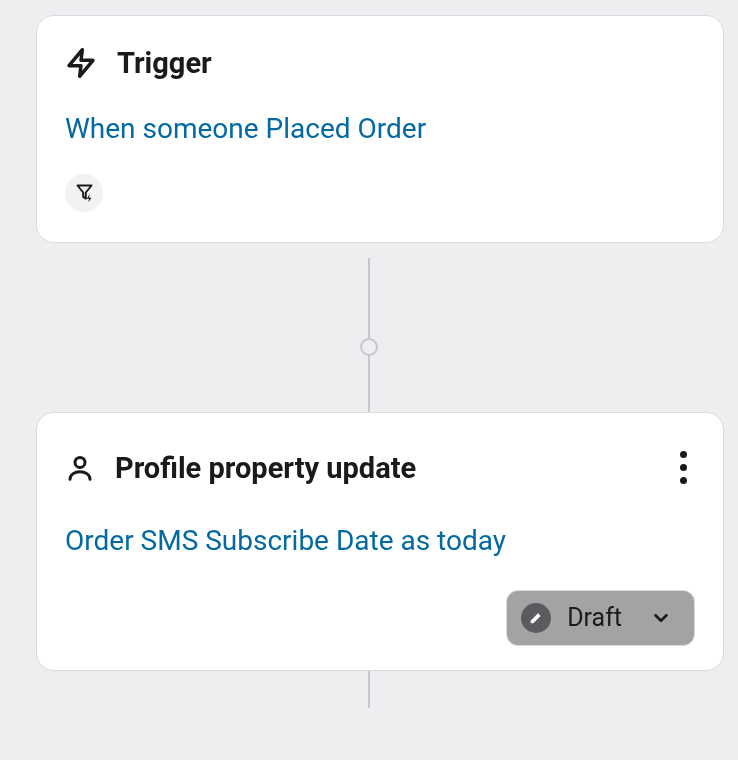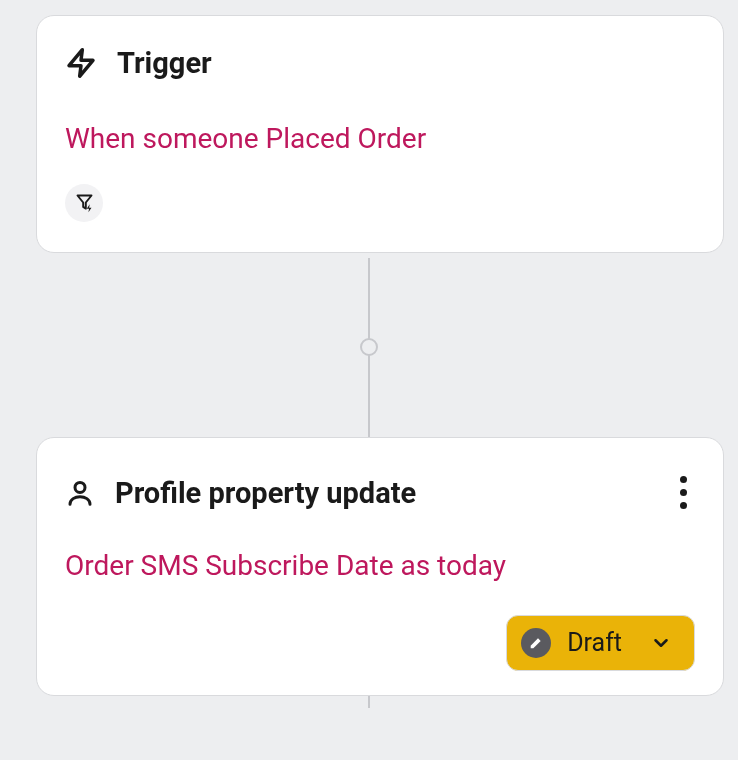--- a/index.html
+++ b/index.html
@@ -41,51 +41,51 @@
       border: 1px solid #d9dadd;
       border-radius: 18px;
       padding: 30px 28px;
     }
     .card-trigger {
       top: 15px;
       left: 36px;
       right: 14px;
     }
     .card-action {
-      top: 437px;
+      top: 412px;
       left: 36px;
       right: 14px;
       padding-bottom: 24px;
     }
     .card-header {
       display: flex;
       align-items: center;
       gap: 20px;
-      margin-bottom: 40px;
+      margin-bottom: 30px;
     }
     .card-header-action {
       display: flex;
       align-items: center;
       justify-content: space-between;
       margin-bottom: 30px;
     }
     .card-header-action .header-left {
       display: flex;
       align-items: center;
       gap: 20px;
     }
     .card-title {
       font-size: 29px;
       font-weight: 700;
       color: #1a1a1a;
     }
     .card-description {
       font-size: 28px;
       font-weight: 400;
-      color: #be185d;
+      color: #0369a1;
       line-height: 1.35;
     }
     .lightning-icon svg {
       width: 32px;
       height: 32px;
       display: block;
     }
     .person-icon svg {
       width: 30px;
       height: 30px;
@@ -126,21 +126,21 @@
       margin-top: 30px;
     }
     .status-dropdown {
       display: flex;
       align-items: center;
       gap: 16px;
       border: 1.5px solid #d9dadd;
       border-radius: 12px;
       padding: 12px 22px 12px 14px;
       cursor: pointer;
-      background: #eab308;
+      background: #a3a3a3;
     }
     .status-dot {
       width: 30px;
       height: 30px;
       border-radius: 50%;
       background: #5a5a5f;
       display: flex;
       align-items: center;
       justify-content: center;
     }

